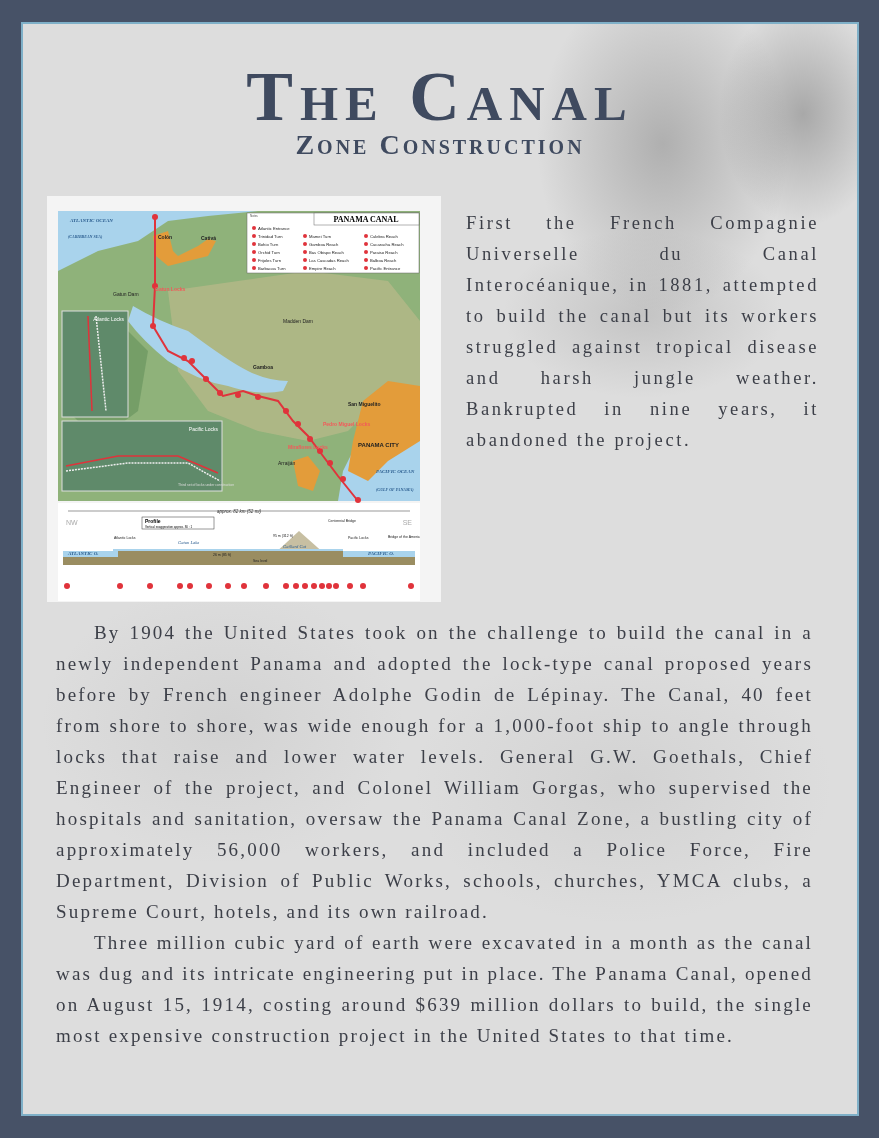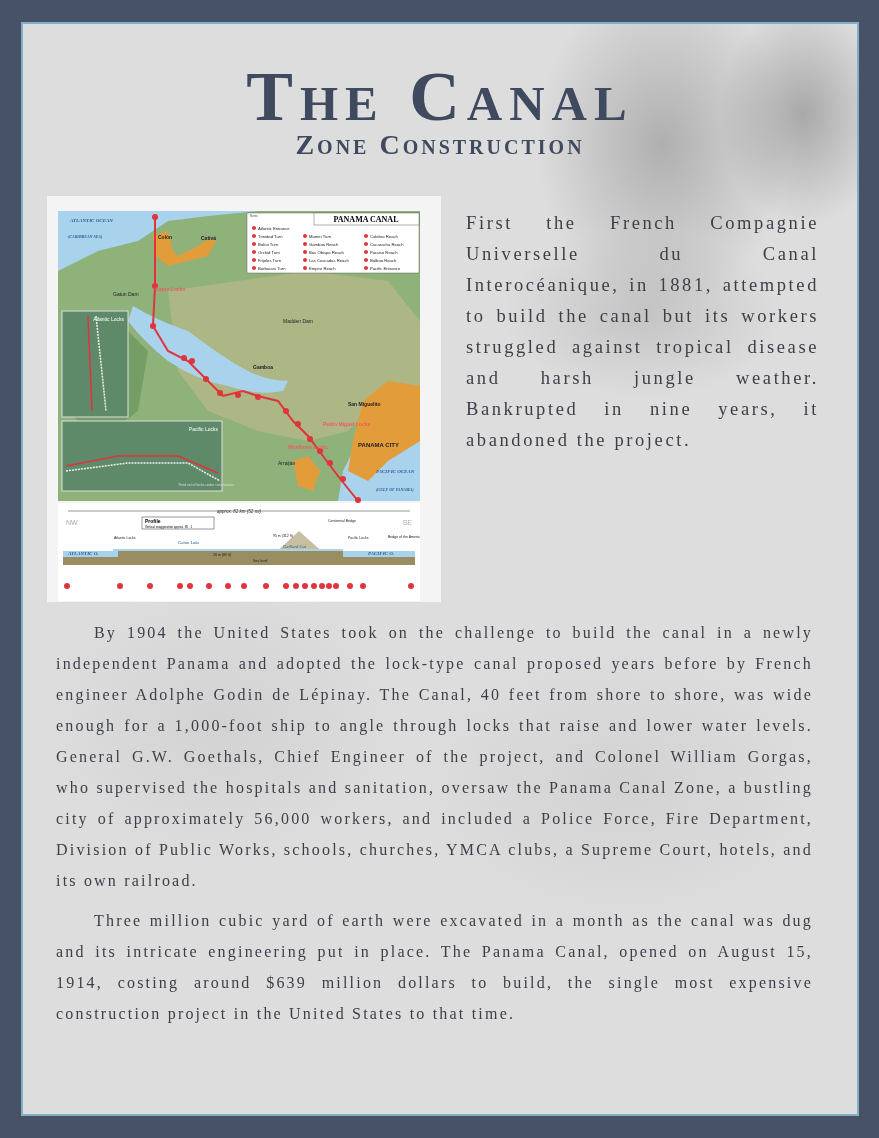--- a/index.html
+++ b/index.html
@@ -34,25 +34,25 @@
   .map-svg { display: block; width: 362px; height: 390px; }
   .intro {
     position: absolute; left: 443px; top: 184px; width: 353px;
     font-family: "Liberation Serif", serif; font-size: 18.5px; color: #3c3f48;
     line-height: 31px; letter-spacing: 2.6px; text-align: justify;
   }
   .intro p { text-indent: 0; }
   .intro p + p { text-indent: 38px; margin-top: 19px; }
   .body {
     position: absolute; left: 33px; top: 593px; width: 757px;
-    font-family: "Liberation Serif", serif; font-size: 16px; color: #3c3f48;
+    font-family: "Liberation Serif", serif; font-size: 19px; color: #3c3f48;
     line-height: 31px; letter-spacing: 2.2px; text-align: justify;
   }
   .body p { text-indent: 38px; }
-  .body p + p { margin-top: 9px; }
+  .body p + p { }
 </style>
 </head>
 <body>
 
 <div class="panel">
   <h1 class="title">The Canal</h1>
   <h2 class="subtitle">Zone Construction</h2>
 
   <div class="map-frame">
     <svg class="map-svg" viewBox="0 0 362 390" xmlns="http://www.w3.org/2000/svg" font-family="Liberation Sans, sans-serif">

